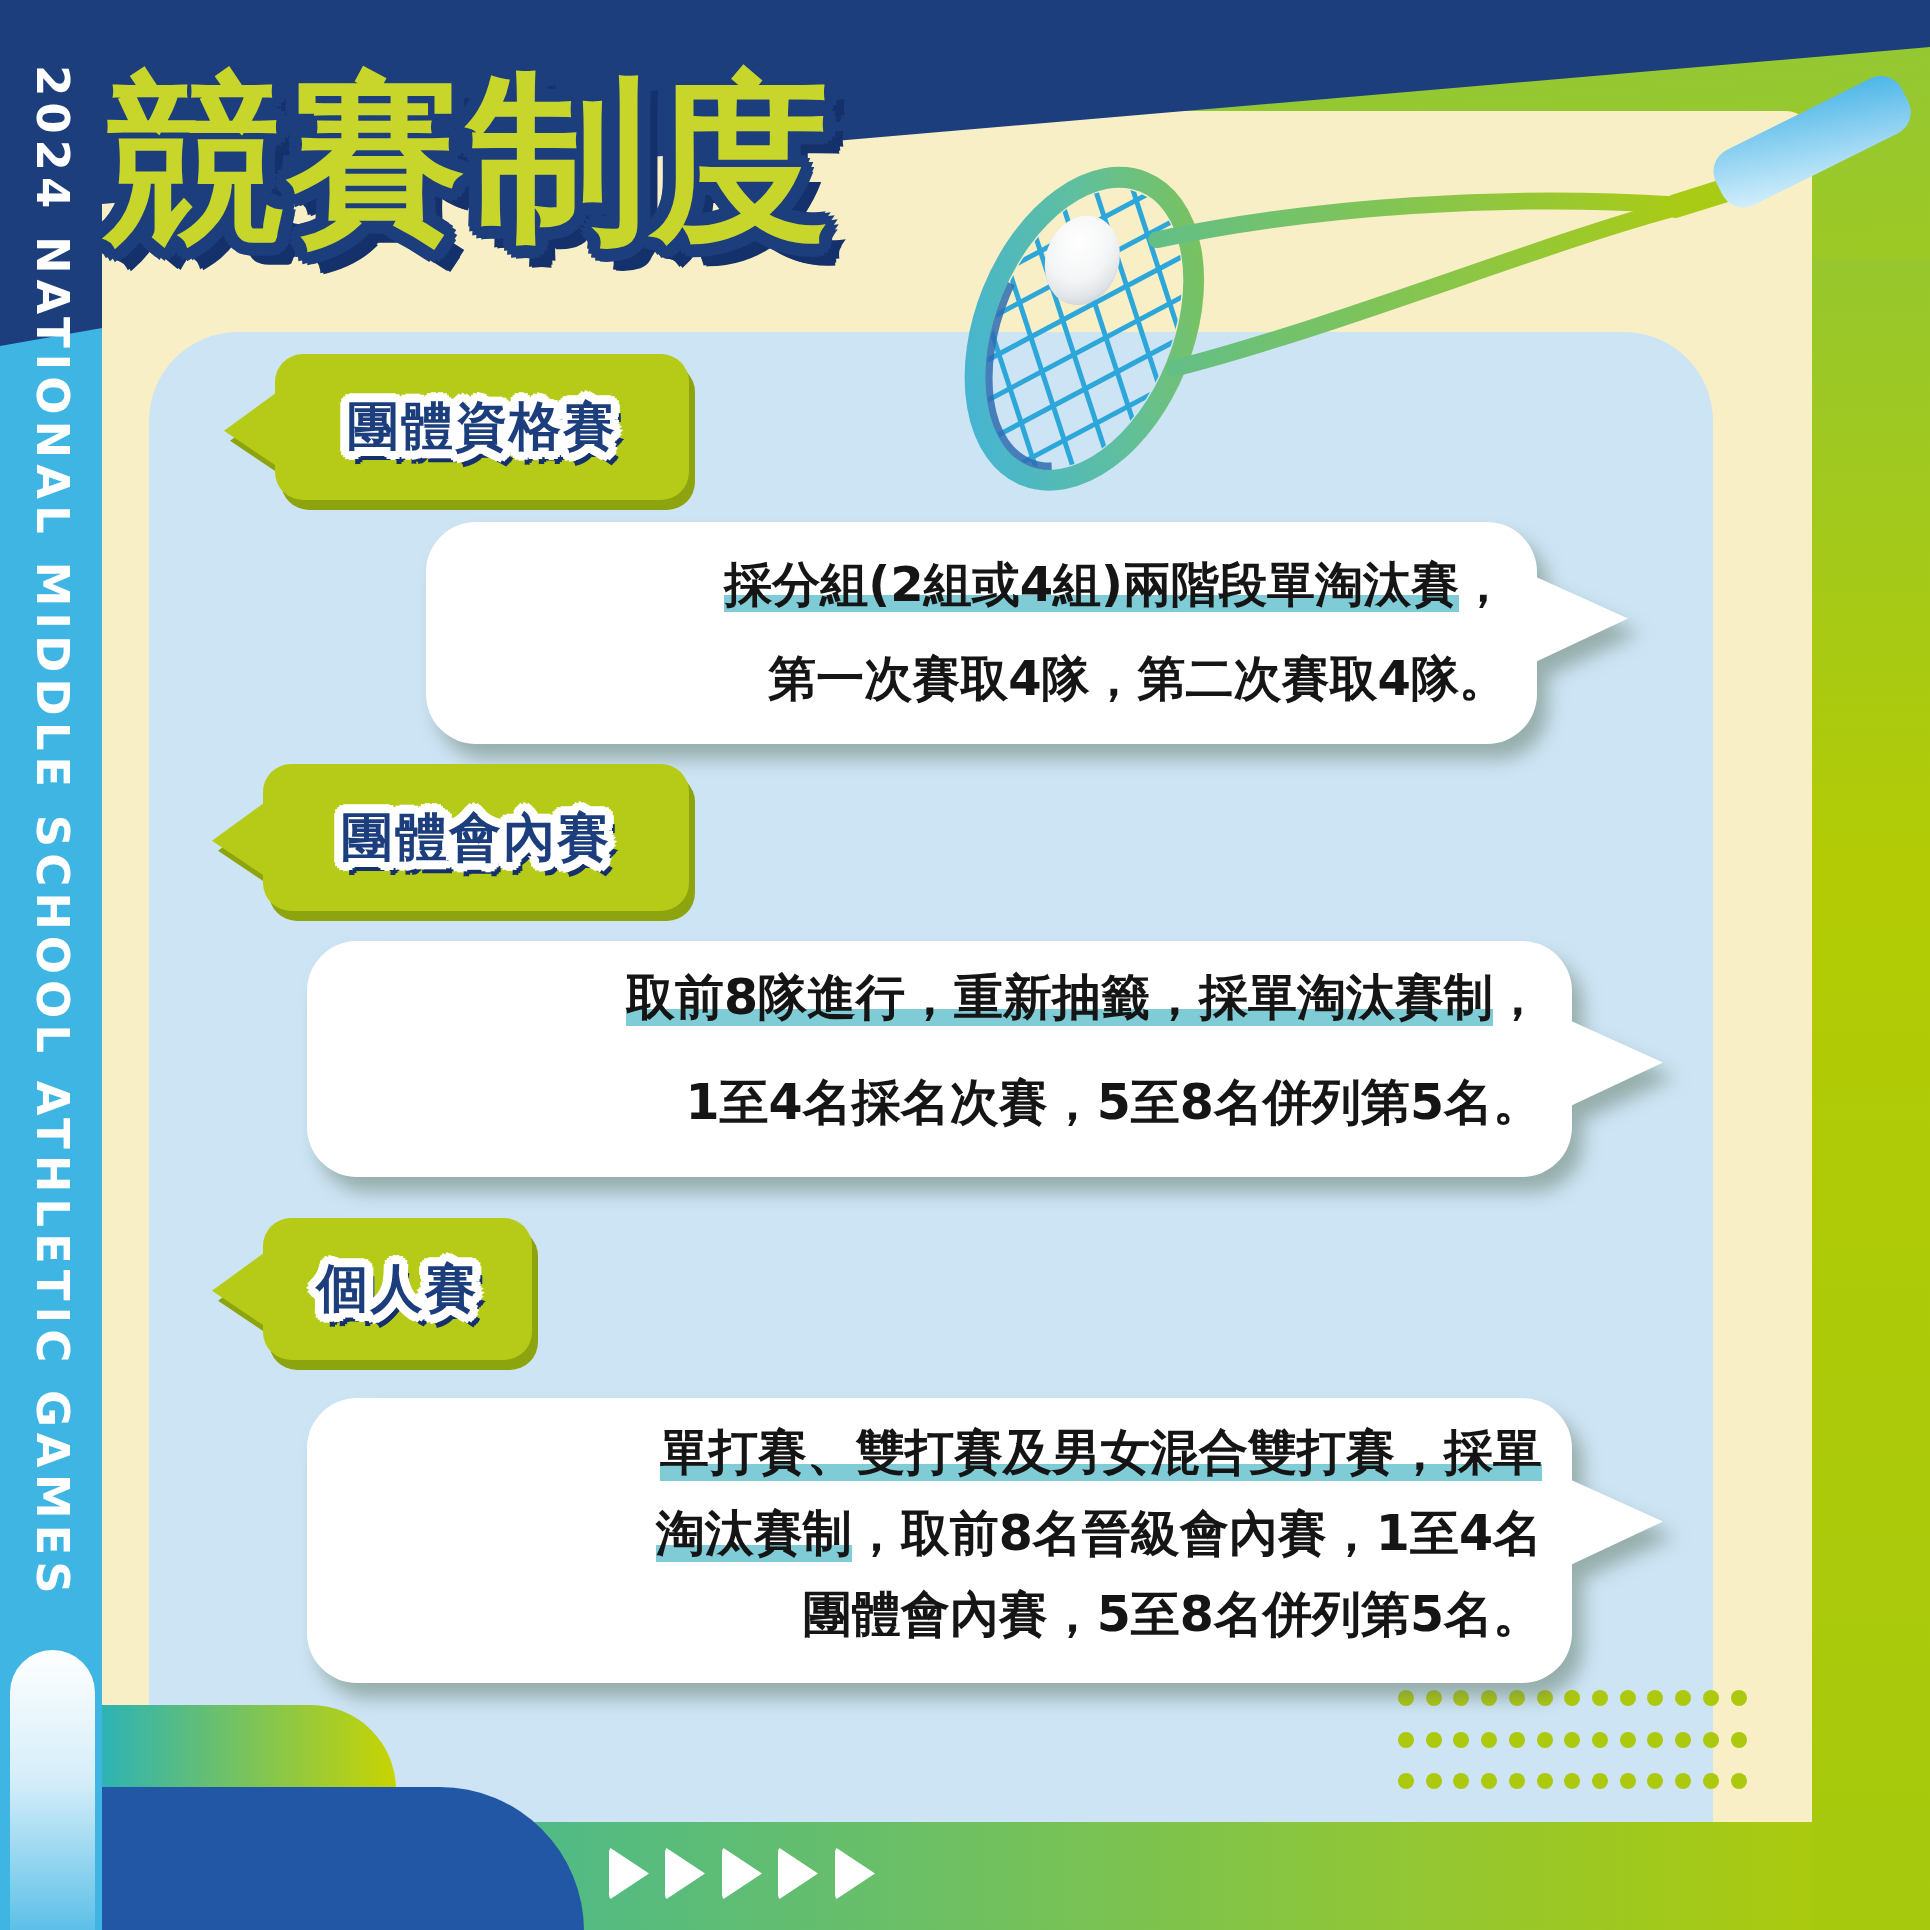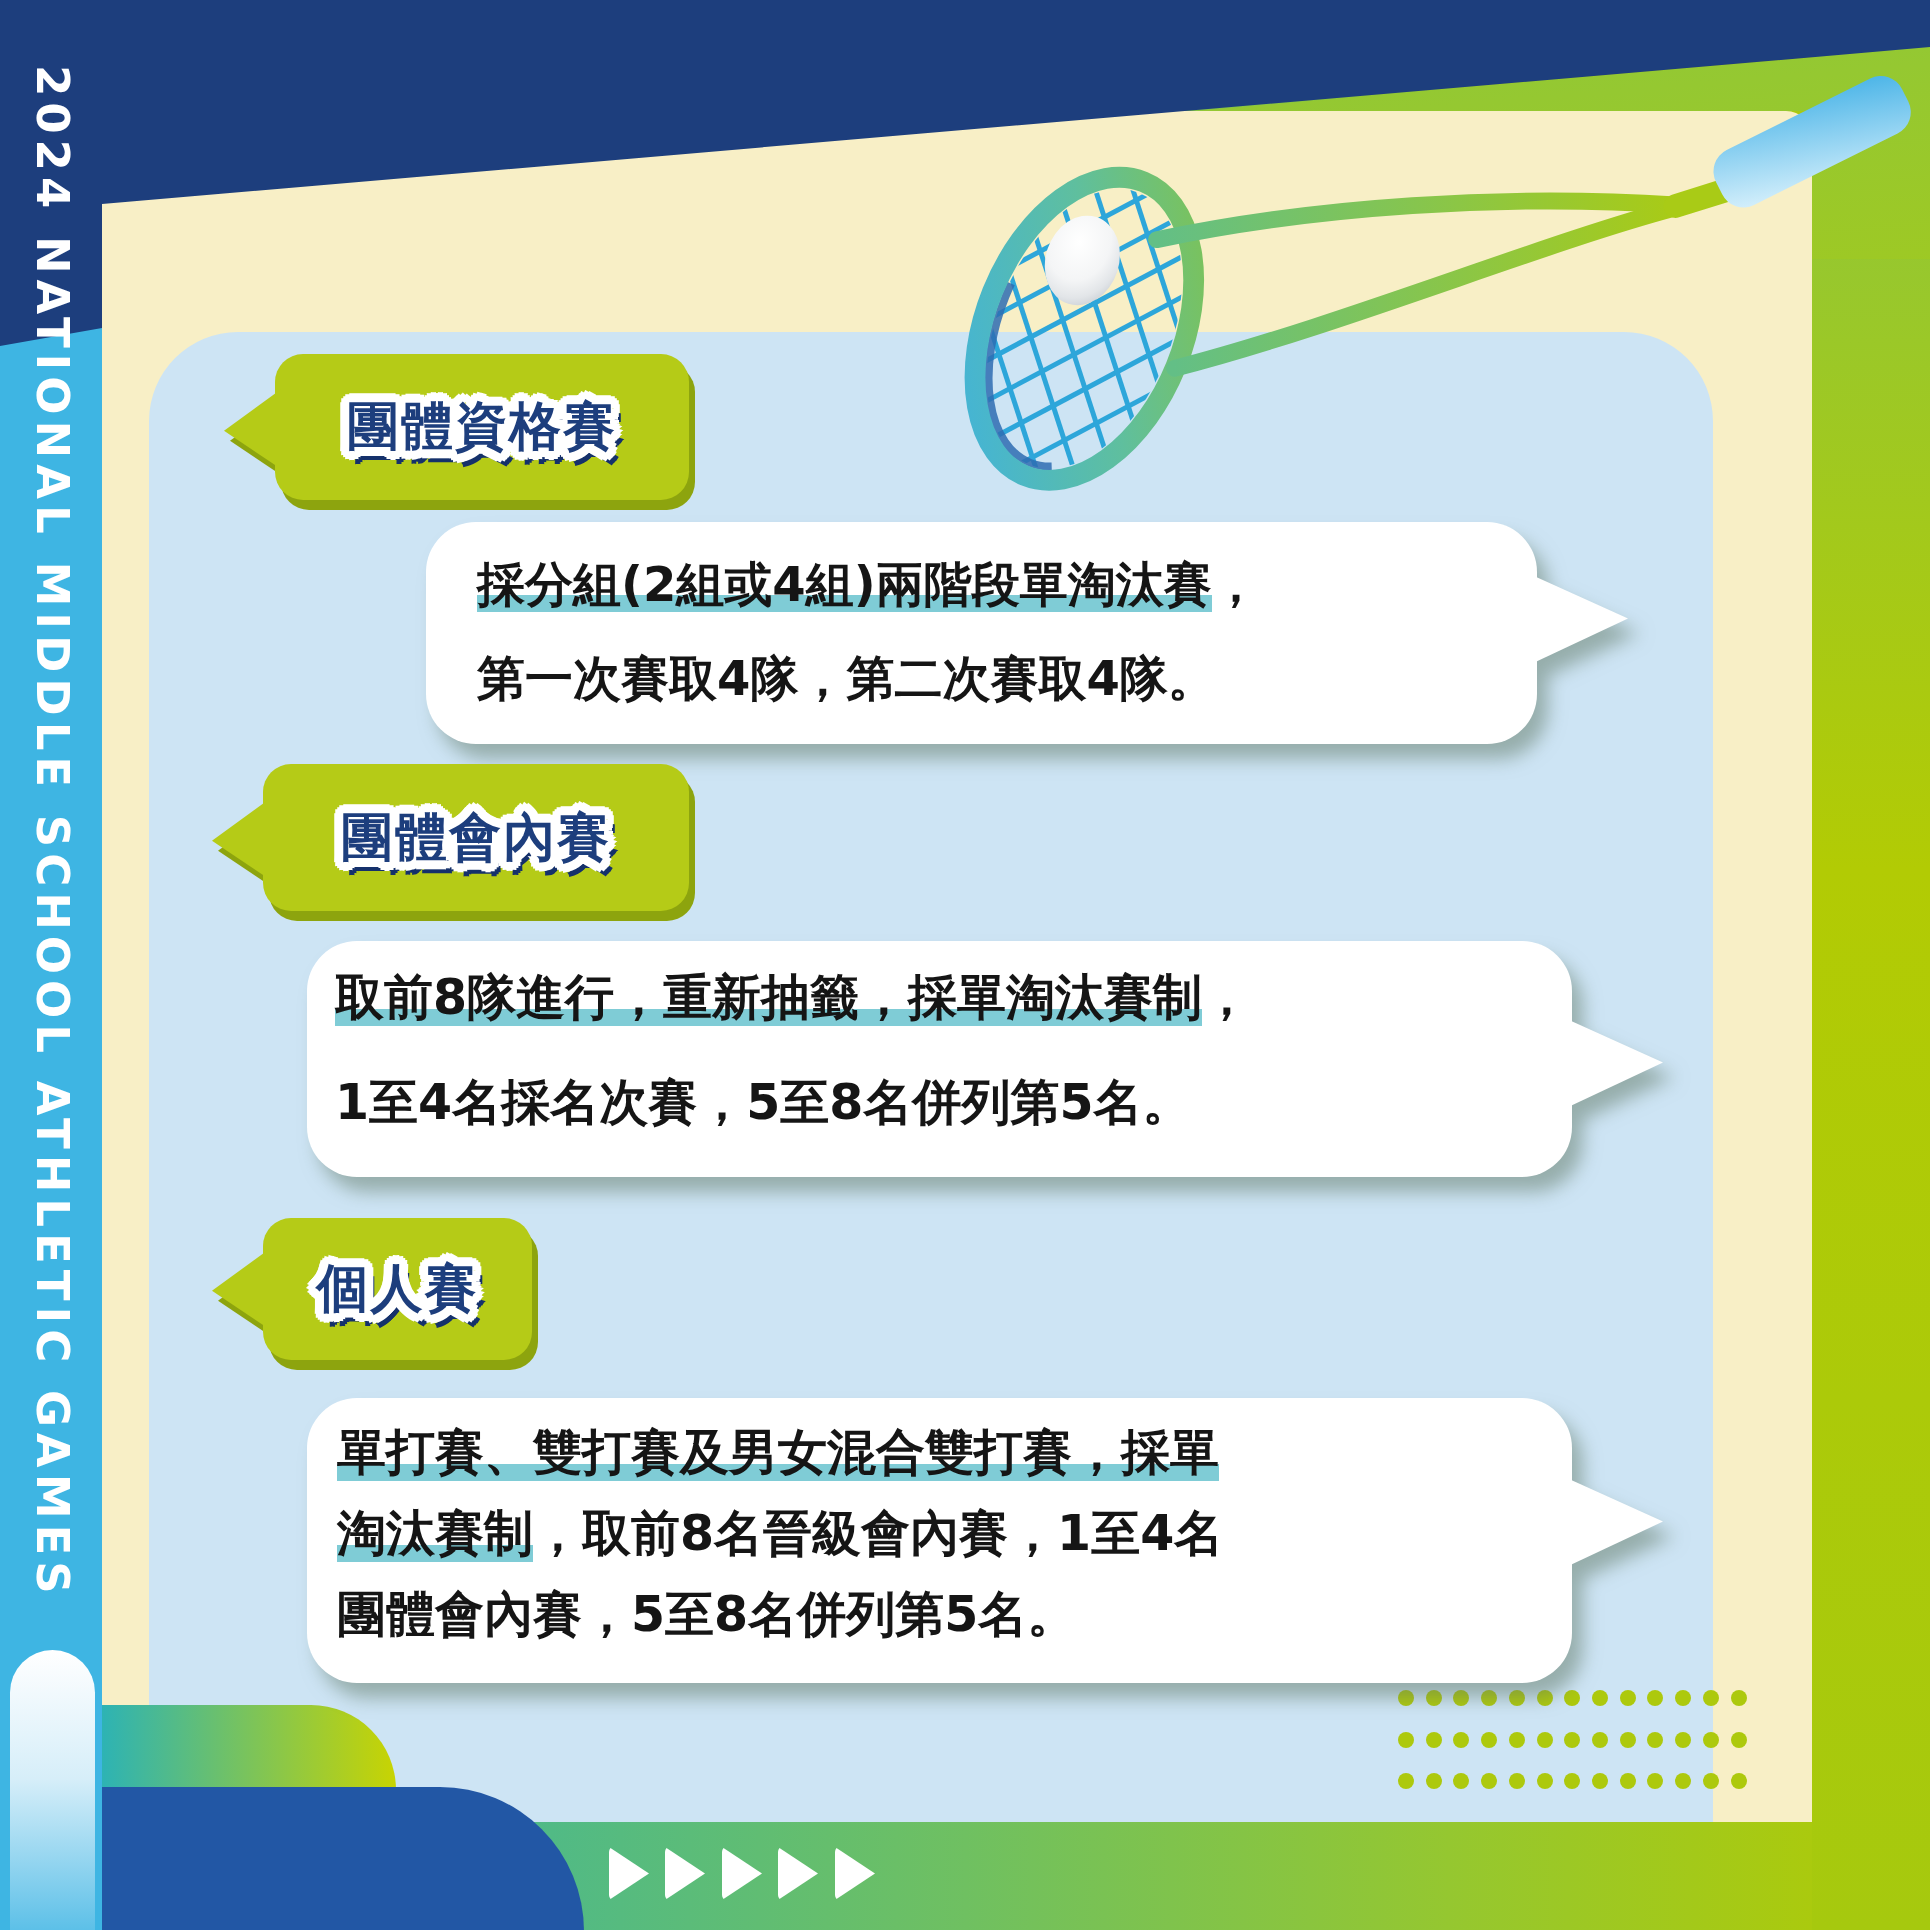--- a/index.html
+++ b/index.html
@@ -66,21 +66,21 @@
   .badge2{left:263px;top:764px;width:426px;height:147px;text-align:right;}
   .badge2 .tab{top:32px;}
   .badge3{left:263px;top:1218px;width:269px;height:142px;}
   .badge3 .tab{top:28px;}
 
   
   .bubble{position:absolute;background:#fff;border-radius:50px;box-sizing:border-box;
     filter:drop-shadow(11px 15px 9px rgba(95,120,100,.5));color:var(--text_black);font-weight:900;}
   .bubble .tail{position:absolute;right:-91px;width:99px;height:97px;background:#fff;
     clip-path:polygon(0 6%,100% 52%,0 100%);}
-  .line{margin:0;white-space:nowrap;}
+  .line{margin:0;white-space:nowrap;text-align:right;}
   .hl{background:linear-gradient(180deg,transparent 70%,var(--highlight_teal) 70%);}
   .bubble1{left:426px;top:522px;width:1111px;height:222px;padding:15px 30px 0 51px;
     font-size:48px;line-height:94px;}
   .bubble1 .tail{top:46px;}
   .bubble2{left:307px;top:941px;width:1265px;height:236px;padding:4px 30px 0 28px;
     font-size:49px;line-height:105px;}
   .bubble2 .tail{top:71px;}
   .bubble3{left:307px;top:1398px;width:1265px;height:285px;padding:14px 30px 0 30px;
     font-size:49px;line-height:81px;}
   .bubble3 .tail{top:73px;}
@@ -211,20 +211,21 @@
     <path d="M1168,242 C1330,208 1520,196 1692,207" stroke="url(#gshaft)" stroke-width="17" fill="none" stroke-linecap="round"></path>
     <path d="M1186,372 C1350,330 1560,245 1692,210" stroke="url(#gshaft)" stroke-width="17" fill="none" stroke-linecap="round"></path>
     <path d="M1692,208 L1740,193" stroke="#a9cb16" stroke-width="24" stroke-linecap="round"></path>
 
     <rect x="1736" y="159" width="210" height="62" rx="24" transform="rotate(-26.5 1736 190)" fill="url(#ggrip)"></rect>
 
     <ellipse cx="1093" cy="263" rx="37" ry="46" transform="rotate(18 1093 263)" fill="url(#gball)"></ellipse>
   </svg>
 
   <div class="abs side-text">2024 NATIONAL MIDDLE SCHOOL ATHLETIC GAMES</div>
+  <h1 class="abs title">競賽制度</h1>
 
   <div class="badge badge1">
     <span class="tab"></span>
     <span class="badge-text">團體資格賽</span>
   </div>
   <div class="bubble bubble1">
     <span class="tail"></span>
     <p class="line"><span class="hl">採分組(2組或4組)兩階段單淘汰賽</span><span>，</span></p>
     <p class="line"><span>第一次賽取4隊，第二次賽取4隊。</span></p>
   </div>

